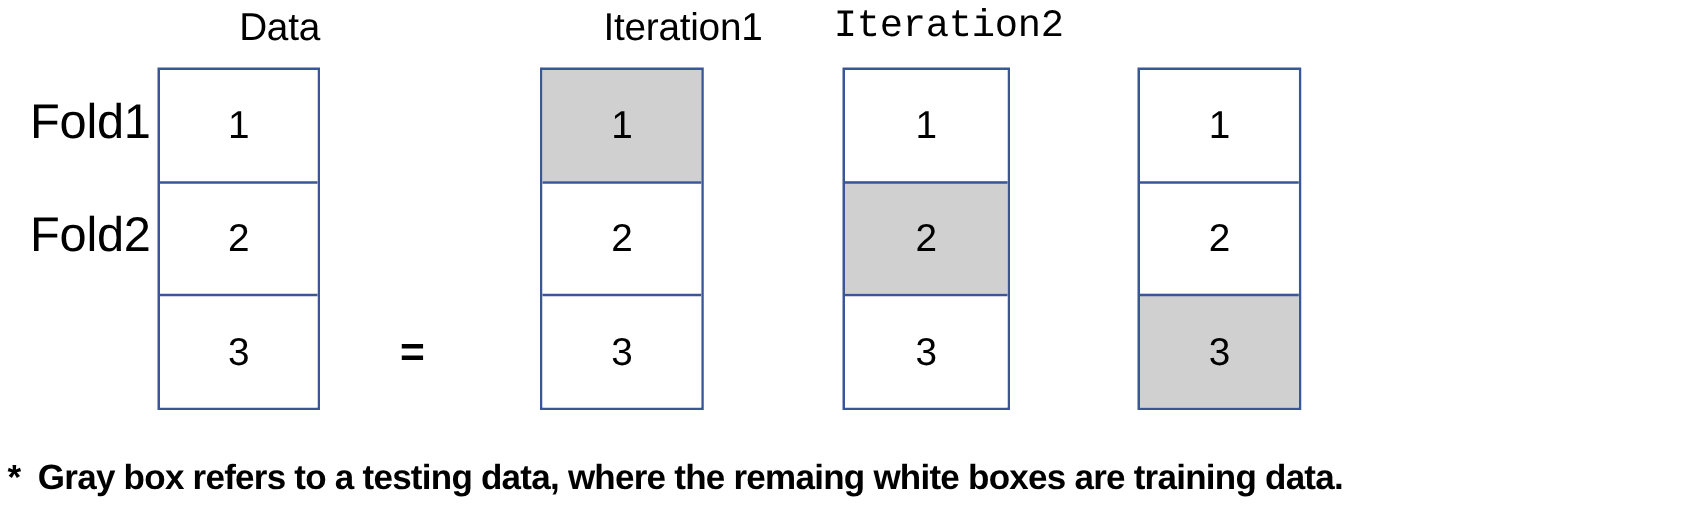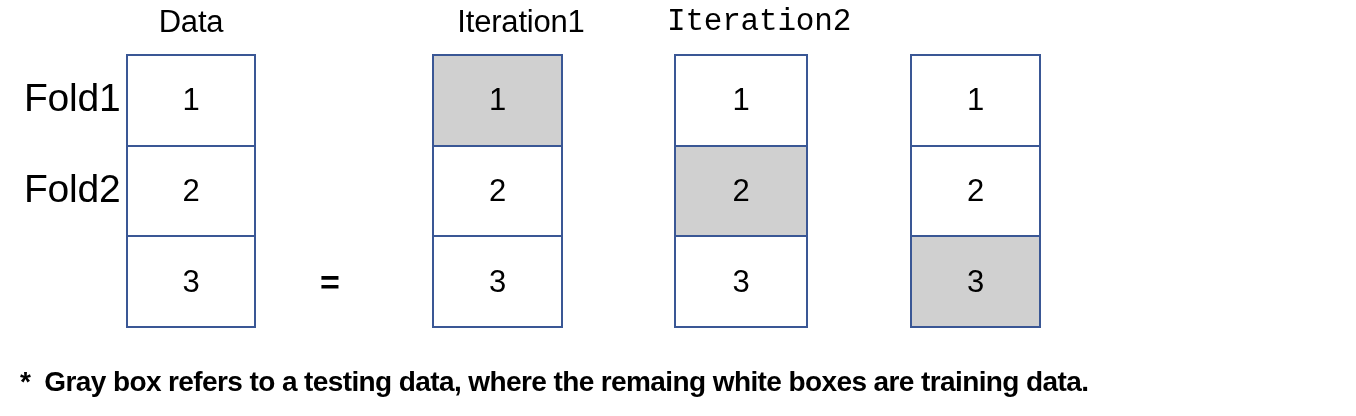--- a/index.html
+++ b/index.html
@@ -24,21 +24,21 @@
   }
 
   
   .col-header {
     position: absolute;
     font-family: "Liberation Sans", sans-serif;
     font-size: 31px;
     line-height: 40px;
     font-weight: 400;
     color: #000000;
-    text-align: center;
+    text-align: right;
     white-space: nowrap;
     letter-spacing: -0.2px;
   }
 
   
   .fold-label {
     position: absolute;
     font-family: "Liberation Sans", sans-serif;
     font-size: 39px;
     line-height: 36px;
@@ -143,17 +143,17 @@
     <div class="fold-cell testing">2</div>
     <div class="fold-cell">3</div>
   </div>
 
   <div class="fold-column" style="left:910px; top:54px; width:131px; height:274px;">
     <div class="fold-cell">1</div>
     <div class="fold-cell">2</div>
     <div class="fold-cell testing">3</div>
   </div>
 
-  <div class="footnote" style="left:20px; top:364px;">
+  <div class="footnote" style="left:6px; top:364px;">
     <span class="star">*</span><span>Gray box refers to a testing data, where the remaing white boxes are training data.</span>
   </div>
 
 </div>
 
 </body></html>

